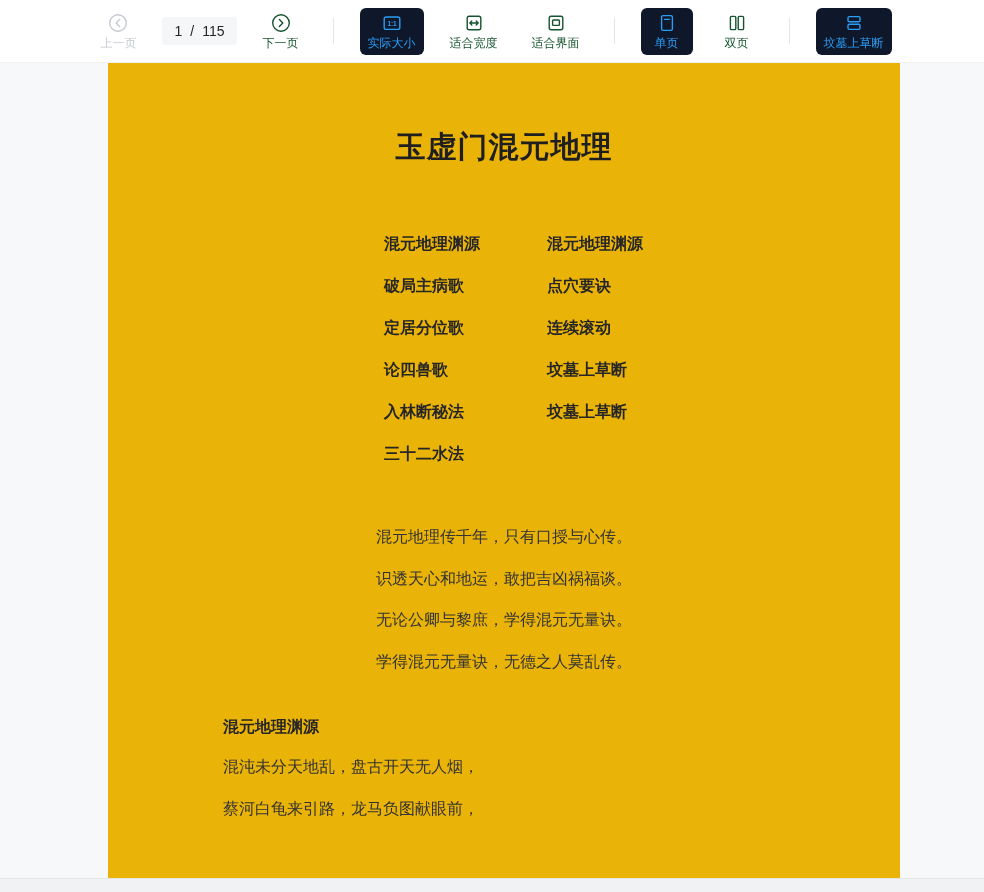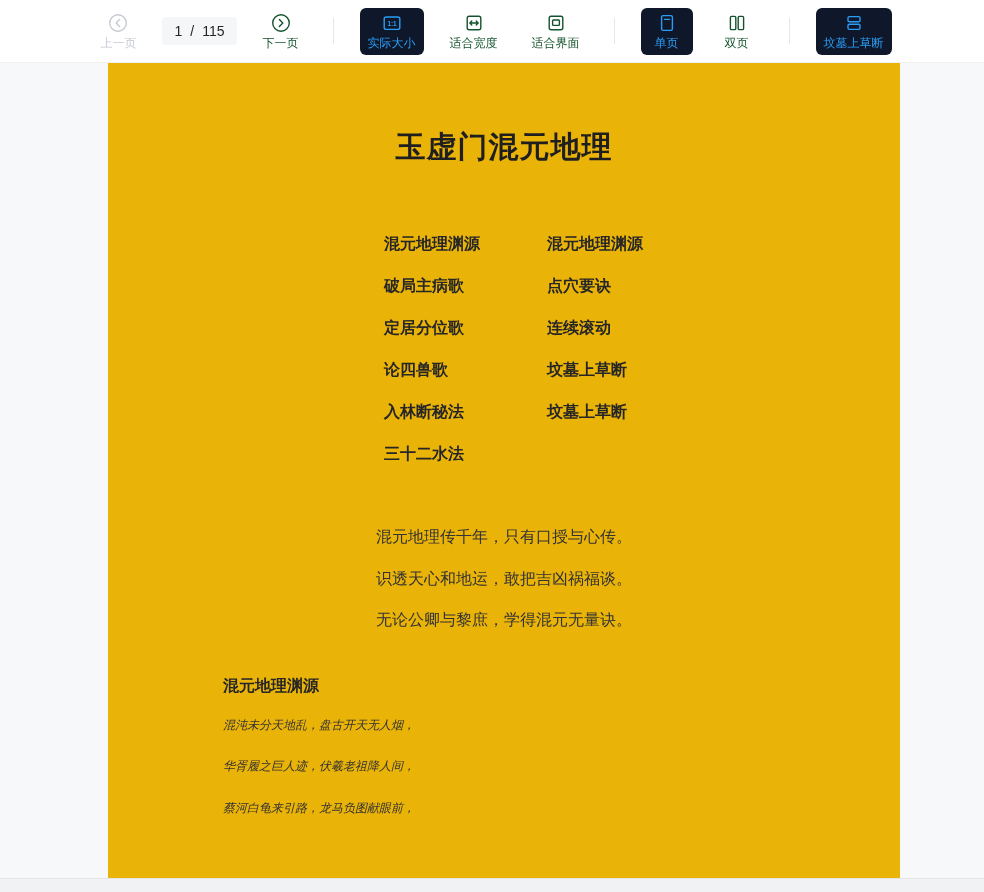--- a/index.html
+++ b/index.html
@@ -49,21 +49,21 @@
     margin-top:55px; margin-left:276px;
     display:grid; grid-template-columns:163px auto;
     font-size:16px; font-weight:700; color:#262626; line-height:42px;
   }
   .poem {
     margin-top:41px; text-align:center;
     font-size:16px; color:#333333; line-height:41.5px;
   }
   .section { margin-left:115px; margin-top:35px; }
   .section-heading { margin:0; font-size:16px; font-weight:700; color:#262626; line-height:20px; }
-  .section-lines { margin-top:9px; font-size:12px; color:#333333; line-height:41.5px;font-style:italic; }
+  .section-lines { margin-top:9px; font-size:16px; color:#333333; line-height:41.5px; }
 
   .bottom-strip {
     height:14px; background:#f1f2f4; border-top:1px solid #e3e5e9;
   }
 </style>
 </head>
 <body>
 
 <div class="toolbar">
 
@@ -177,27 +177,27 @@
       <span>坟墓上草断</span>
       <span>入林断秘法</span>
       <span>坟墓上草断</span>
       <span>三十二水法</span>
     </div>
 
     <div class="poem">
       <div>混元地理传千年，只有口授与心传。</div>
       <div>识透天心和地运，敢把吉凶祸福谈。</div>
       <div>无论公卿与黎庶，学得混元无量诀。</div>
+      <div>学得混元无量诀，无德之人莫乱传。</div>
     </div>
 
     <div class="section">
       <h2 class="section-heading">混元地理渊源</h2>
       <div class="section-lines">
         <div>混沌未分天地乱，盘古开天无人烟，</div>
-        <div>华胥履之巨人迹，伏羲老祖降人间，</div>
         <div>蔡河白龟来引路，龙马负图献眼前，</div>
       </div>
     </div>
 
   </div>
 </div>
 
 <div class="bottom-strip"></div>
 
 </body></html>

